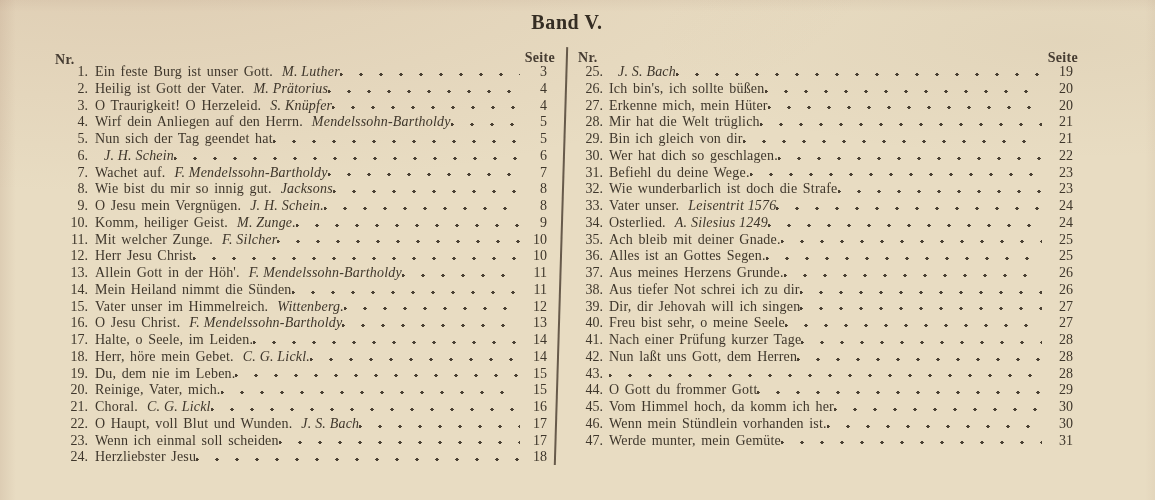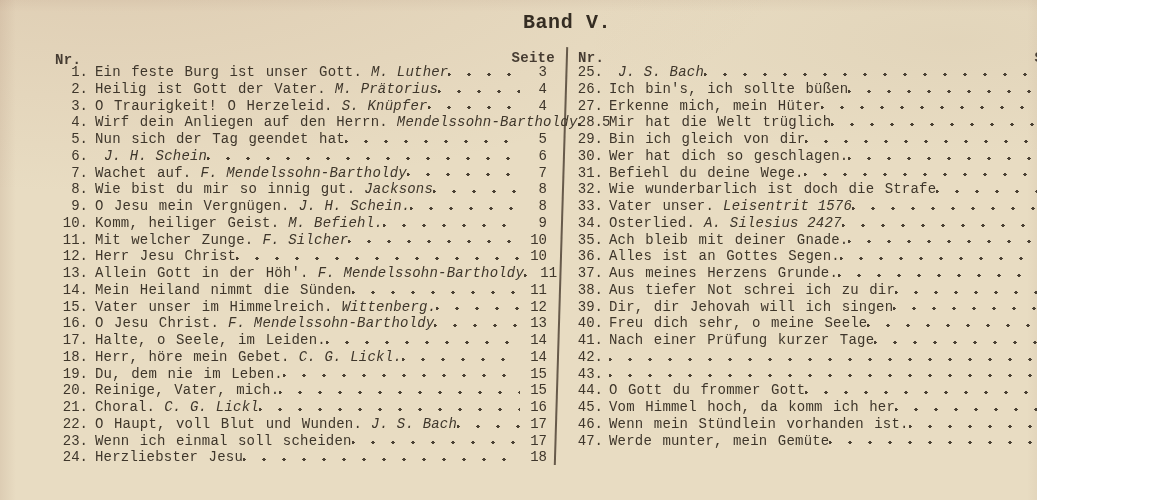--- a/index.html
+++ b/index.html
@@ -1,21 +1,21 @@
 <!DOCTYPE html>
 <html><head>
 <meta charset="utf-8">
 <style>
   html, body { margin: 0; padding: 0; }
   .page {
     position: relative;
-    width: 1037px;
+    width: 1155px;
     height: 500px;
     overflow: hidden;
-    font-family: Liberation Mono, monospace;
+    font-family: Liberation Serif, serif;
     color: #3e362b;
     background:
       radial-gradient(120% 85% at 10% -8%, rgba(173,129,104,0.16), rgba(173,129,104,0) 55%),
       radial-gradient(60% 40% at 92% 8%, rgba(150,120,90,0.07), rgba(150,120,90,0) 60%),
       linear-gradient(90deg, rgba(140,95,75,0.12), rgba(140,95,75,0) 16px),
       linear-gradient(180deg, rgba(140,95,75,0.07), rgba(140,95,75,0) 12px),
       linear-gradient(270deg, rgba(140,95,75,0.05), rgba(140,95,75,0) 10px),
       #e8dcc2;
   }
   .title {
@@ -153,21 +153,21 @@
         <div class="row">
       <span class="e-nr">9.</span>
       <span class="e-title">O Jesu mein Vergnügen.</span>
       <span class="e-composer">J. H. Schein.</span>
       <span class="e-leader"></span>
       <span class="e-page">8</span>
     </div>
         <div class="row">
       <span class="e-nr">10.</span>
       <span class="e-title">Komm, heiliger Geist.</span>
-      <span class="e-composer">M. Befiehl.</span>
+      <span class="e-composer">M. Zunge.</span>
       <span class="e-leader"></span>
       <span class="e-page">9</span>
     </div>
         <div class="row">
       <span class="e-nr">11.</span>
       <span class="e-title">Mit welcher Zunge.</span>
       <span class="e-composer">F. Silcher</span>
       <span class="e-leader"></span>
       <span class="e-page">10</span>
     </div>
@@ -329,21 +329,21 @@
         <div class="row">
       <span class="e-nr">33.</span>
       <span class="e-title">Vater unser.</span>
       <span class="e-composer">Leisentrit 1576</span>
       <span class="e-leader"></span>
       <span class="e-page">24</span>
     </div>
         <div class="row">
       <span class="e-nr">34.</span>
       <span class="e-title">Osterlied.</span>
-      <span class="e-composer">A. Silesius 2427</span>
+      <span class="e-composer">A. Silesius 1249</span>
       <span class="e-leader"></span>
       <span class="e-page">24</span>
     </div>
         <div class="row">
       <span class="e-nr">35.</span>
       <span class="e-title">Ach bleib mit deiner Gnade.</span>
 
       <span class="e-leader"></span>
       <span class="e-page">25</span>
     </div>
@@ -370,34 +370,35 @@
     </div>
         <div class="row">
       <span class="e-nr">39.</span>
       <span class="e-title">Dir, dir Jehovah will ich singen</span>
 
       <span class="e-leader"></span>
       <span class="e-page">27</span>
     </div>
         <div class="row">
       <span class="e-nr">40.</span>
-      <span class="e-title">Freu dich sehr, o meine Seele</span>
+      <span class="e-title">Freu bist sehr, o meine Seele</span>
 
       <span class="e-leader"></span>
       <span class="e-page">27</span>
     </div>
         <div class="row">
       <span class="e-nr">41.</span>
       <span class="e-title">Nach einer Prüfung kurzer Tage</span>
 
       <span class="e-leader"></span>
       <span class="e-page">28</span>
     </div>
         <div class="row">
       <span class="e-nr">42.</span>
+      <span class="e-title">Nun laßt uns Gott, dem Herren</span>
 
       <span class="e-leader"></span>
       <span class="e-page">28</span>
     </div>
         <div class="row">
       <span class="e-nr">43.</span>
 
       <span class="e-leader"></span>
       <span class="e-page">28</span>
     </div>

